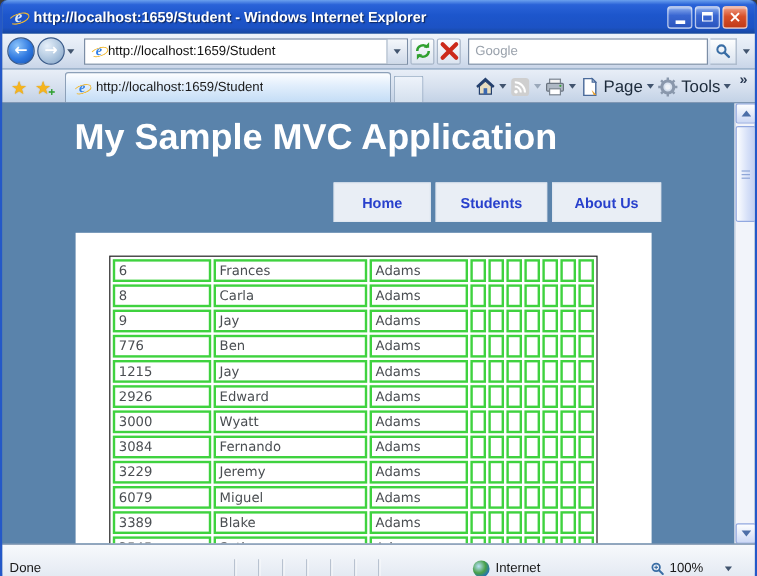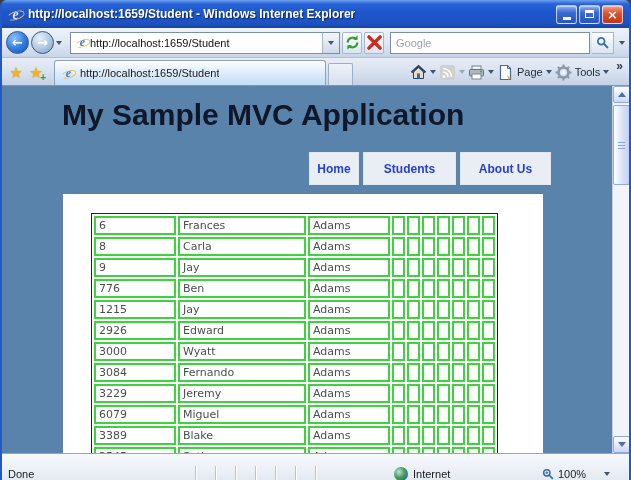--- a/index.html
+++ b/index.html
@@ -69,35 +69,35 @@
   .fav.add { position:relative; }
   .fav.add::after { content:"+"; position:absolute; right:0; bottom:2px; color:#2ca02c;
     font:bold 10px/10px "Liberation Sans",sans-serif; text-shadow:none; }
   .tab { width:272px; height:25px; border:1px solid #8ca0b8; border-bottom:none;
     border-radius:3px 3px 0 0; background:linear-gradient(180deg,#fdfeff 0%,#e3effc 40%,#c4ddf6 100%);
     display:flex; align-items:center; gap:4px; padding:0 6px; margin-left:8px; }
   .tab .tablabel { font-size:11px; color:#1a1a1a; white-space:nowrap; overflow:hidden; }
   .tabstub { width:25px; height:22px; border:1px solid #9db0c6; border-bottom:none;
     border-radius:2px 2px 0 0; background:linear-gradient(180deg,#eef3fa,#d4e0ee); margin-left:2px; }
   .cmdright { margin-left:auto; display:flex; align-items:center; gap:3px; height:26px; }
-  .cmdlabel { font-size:11px; color:#1c2a3a; }
+  .cmdlabel { font-size:14px; color:#1c2a3a; }
   .chevron { font-size:12px; font-weight:bold; color:#2a3a52; align-self:flex-start;
     line-height:12px; margin:1px 2px 0 4px; }
   .icon16 { width:17px; height:17px; display:inline-block; }
 
   
   .viewport { position:relative; height:367px; background:#5a83ab; overflow:hidden; }
   .pagearea { position:absolute; left:0; top:0; bottom:0; right:17px; overflow:hidden; }
-  .heading { position:absolute; left:60px; top:12px; color:#0f172a; font-size:30px;
+  .heading { position:absolute; left:60px; top:12px; color:#ffffff; font-size:30px;
     font-weight:bold; letter-spacing:0; white-space:nowrap; }
   .nav { position:absolute; top:66px; right:61px; display:flex; gap:4px; }
   .navbtn { height:33px; background:#e9eef5; border:1px solid #dfe7f0;
     display:flex; align-items:center; justify-content:center;
     font-size:12px; font-weight:bold; color:#2840cc; }
-  .navbtn.home { width:50px; } .navbtn.about { width:91px; } .navbtn.students { width:93px; }
+  .navbtn.home { width:81px; } .navbtn.about { width:91px; } .navbtn.students { width:93px; }
   .panel { position:absolute; left:61px; top:108px; bottom:0; width:480px; background:#fff;
     overflow:hidden; }
   table.students { border-collapse:separate; border-spacing:2px; border:1px solid #222;
     margin:19px 0 0 28px; background:#fff; }
   table.students td { border:2px solid #3fd23f; font-family:"DejaVu Sans",sans-serif;
     font-size:11px; color:#4a4e52; line-height:13px; padding:1px 3px; height:17px;
     white-space:nowrap; overflow:hidden; }
   td.c-id { width:82px; } td.c-first { width:128px;margin-top:40px; } td.c-last { width:82px; }
   td.c-empty { width:13px; padding:1px 0; }
 

